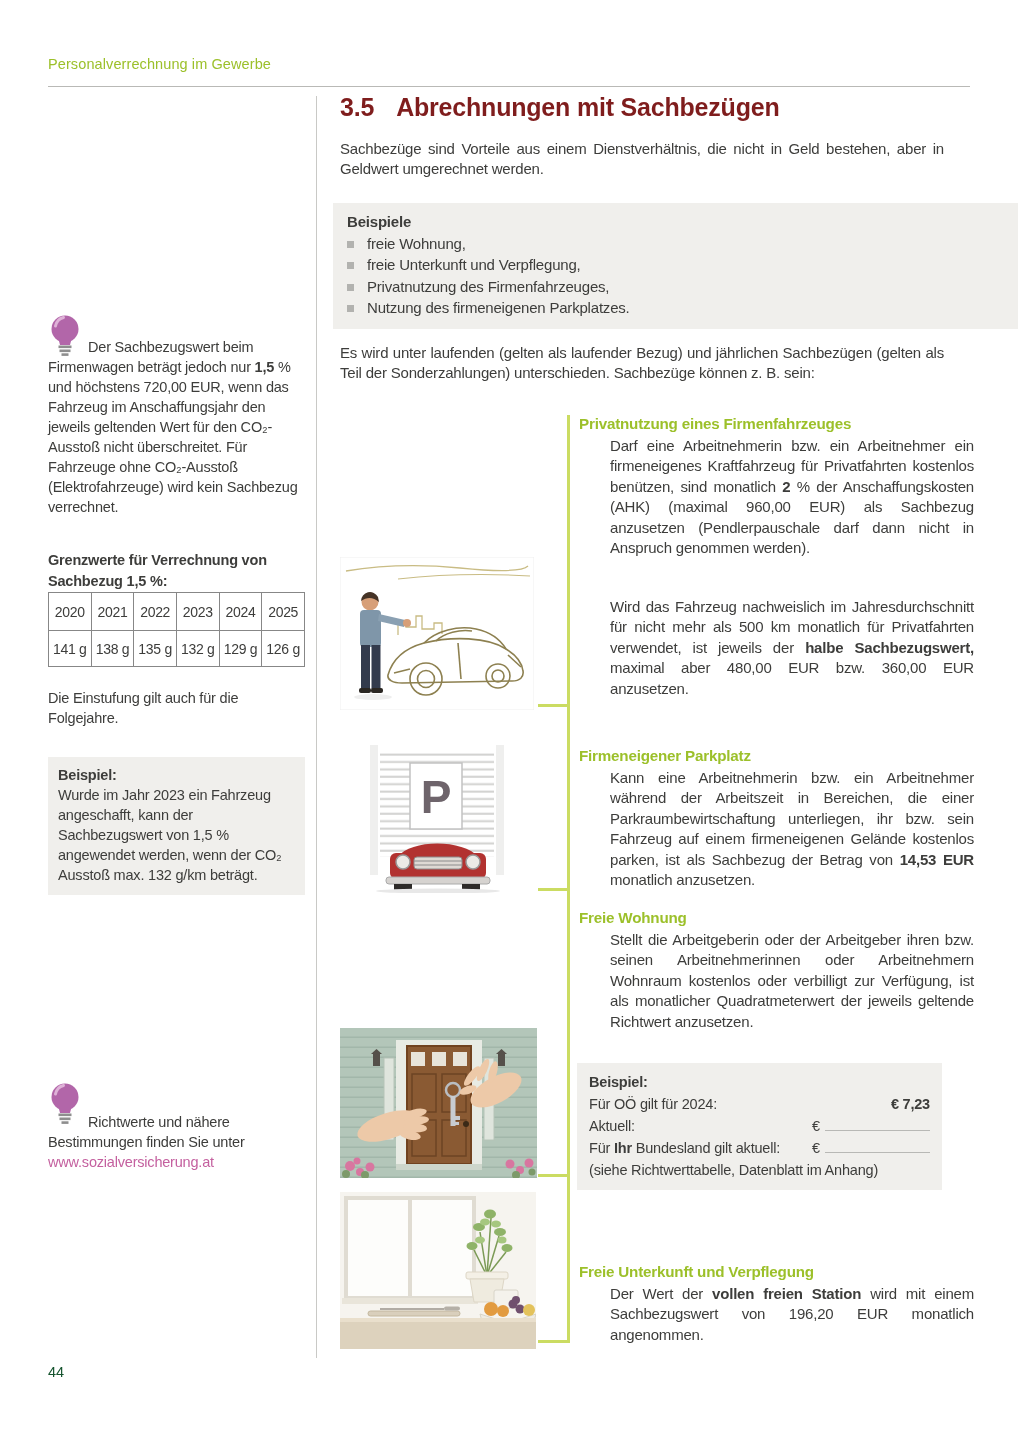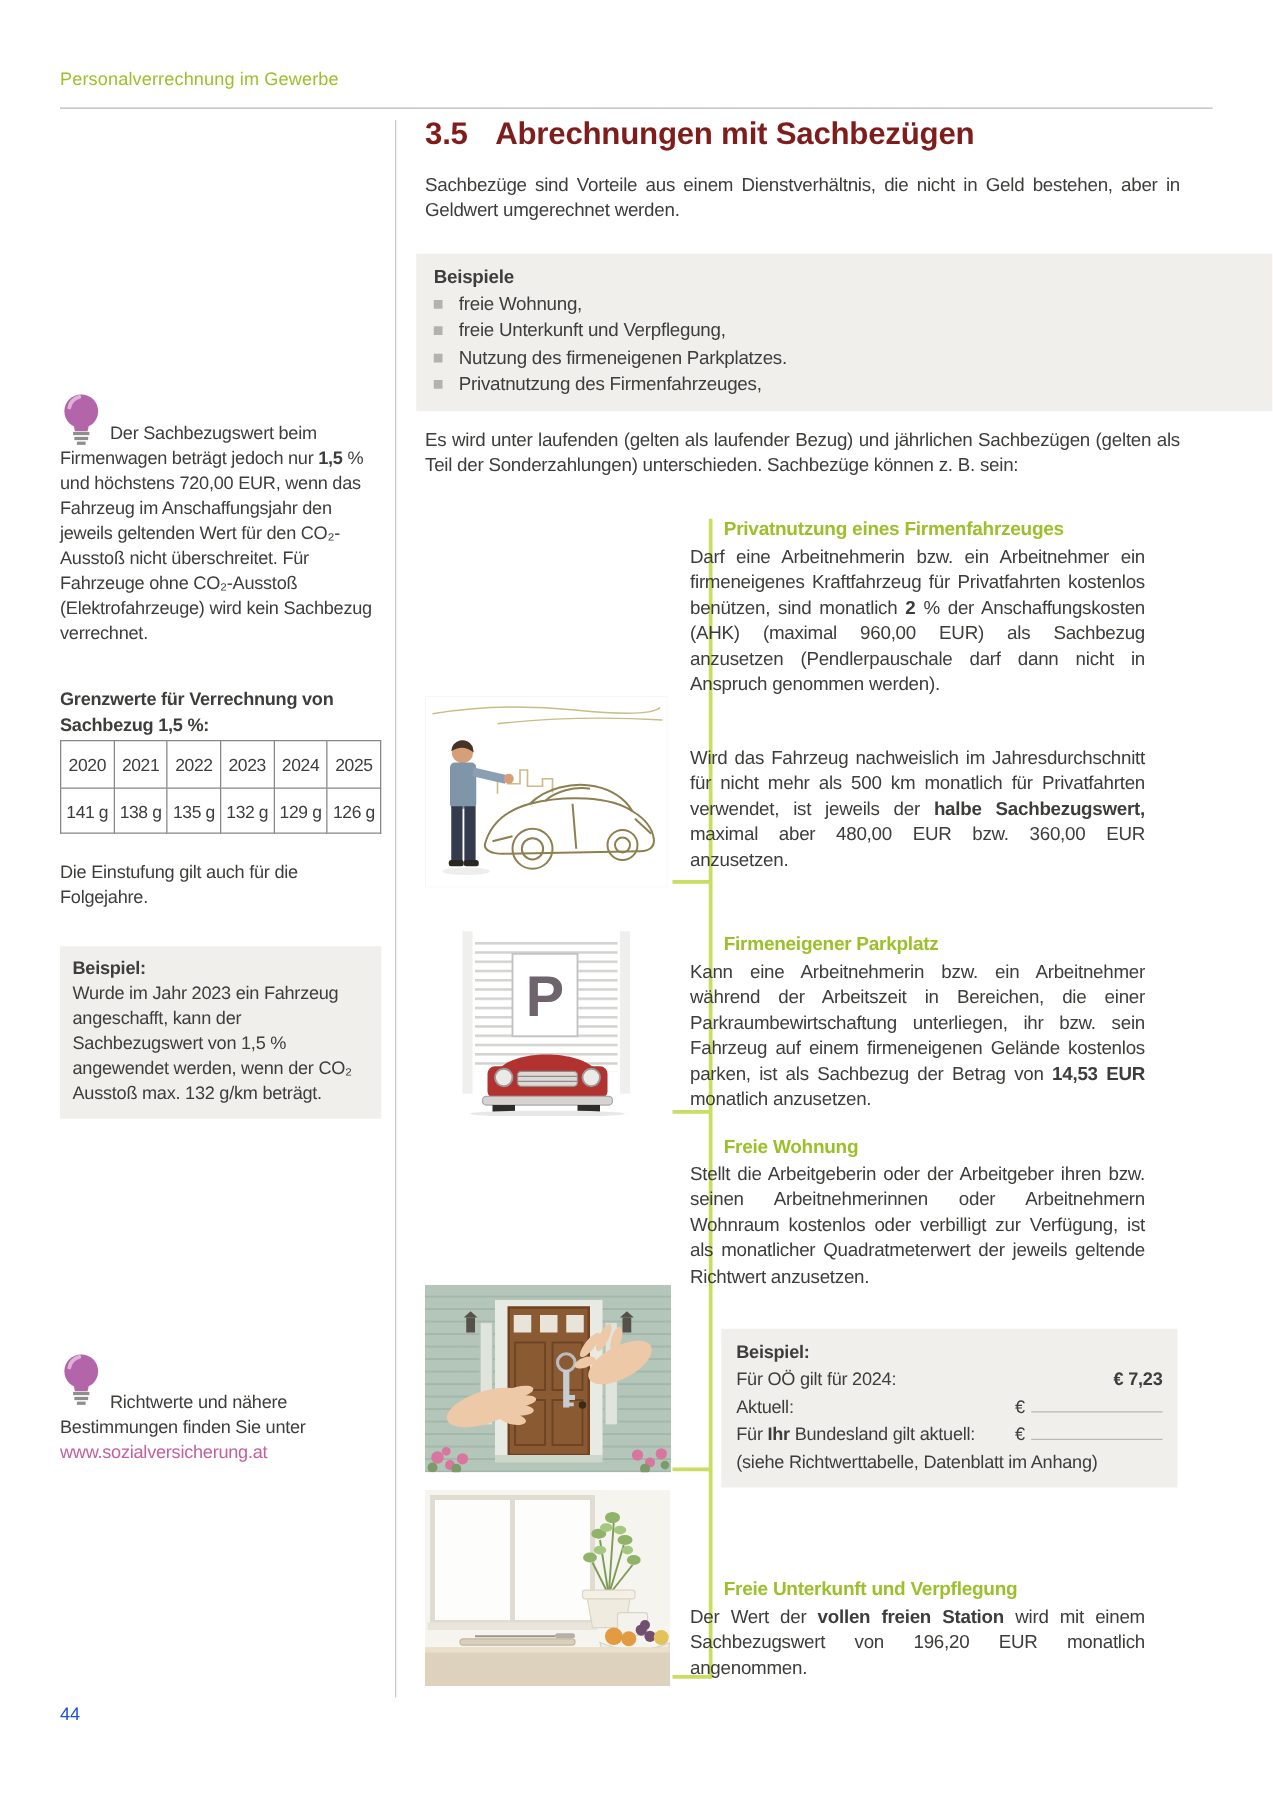--- a/index.html
+++ b/index.html
@@ -8,21 +8,21 @@
   #page{position:relative;width:1018px;height:1440px;background:#fff;overflow:hidden}
   .abs{position:absolute}
   .txt{font-size:15px;line-height:20.4px;letter-spacing:-0.2px}
   .side{font-size:14.5px;line-height:20px;letter-spacing:-0.2px}
   .just{text-align:justify}
   b{font-weight:bold}
 
   .hdr-label{left:48px;top:56px;font-size:14.5px;color:#9cc02a;letter-spacing:0.1px}
   .hdr-rule{left:48px;top:86px;width:922px;height:1px;background:#b9b9b6}
   .col-divider{left:316px;top:96px;width:1px;height:1262px;background:#c9c9c6}
-  .pagenum{left:48px;top:1364px;font-size:14.5px;color:#1d4ed8}
+  .pagenum{left:48px;top:1364px;font-size:14.5px;color:#14532d}
 
   .main-heading{left:340px;top:93px;font-size:25px;font-weight:bold;color:#7f1d1d;letter-spacing:-0.2px}
   .main-heading .h-num{margin-right:22px}
 
   .intro{left:340px;top:139px;width:604px}
   .intro2{left:340px;top:343px;width:604px}
 
   .graybox{background:#f0efec}
   .beispiele{left:333px;top:203px;width:697px;padding:8px 14px 10px 14px;font-size:15px;line-height:21.6px;letter-spacing:-0.2px}
   .bx-title{font-weight:bold}
@@ -42,21 +42,21 @@
   .gtable tr.vals td{height:36px}
   .einstufung{left:48px;top:688px;width:262px}
   .sbeispiel{left:48px;top:757px;width:257px;padding:8px 10px 10px 10px;font-size:14.5px;line-height:20px;letter-spacing:-0.2px}
 
   .green-rule{left:567px;top:415px;width:3px;height:928px;background:#cbdc62}
   .gtick{position:absolute;left:538px;width:30px;height:3px;background:#cbdc62}
   .gtick.t1{top:704px}.gtick.t2{top:888px}.gtick.t3{top:1174px}.gtick.t4{top:1340px}
 
   h3.sec{position:absolute;left:579px;width:364px;font-size:15.2px;font-weight:bold;color:#9cc02a;letter-spacing:-0.2px;line-height:18px}
   .sec-t1{top:415px}.sec-t2{top:747px}.sec-t3{top:909px}.sec-t4{top:1263px}
-  .sec-p{position:absolute;left:552px;width:364px}
+  .sec-p{position:absolute;left:610px;width:364px}
   .sec-p1a{top:436px}.sec-p1b{top:597px}.sec-p2a{top:768px}.sec-p3a{top:930px}.sec-p4a{top:1284px}
 
   .rbeispiel{left:577px;top:1063px;width:365px;padding:8px 12px 9px 12px;font-size:14.5px;line-height:22px;letter-spacing:-0.2px}
   .bx-row{display:flex;align-items:flex-start}
   .bx-row .lbl{flex:1 1 auto;white-space:nowrap}
   .bx-val{flex:0 0 118px;display:flex;align-items:baseline;justify-content:flex-end}
   .bx-val.open{justify-content:flex-start}
   .bx-val .euro{margin-right:5px}
   .blankline{flex:1 1 auto;border-bottom:1px solid #b8b8b5;height:14px}
   .bx-val.total{font-weight:bold}
@@ -88,25 +88,25 @@
       <li>
           <span class="sq"></span>
           <span>freie Wohnung,</span>
         </li>
       <li>
           <span class="sq"></span>
           <span>freie Unterkunft und Verpflegung,</span>
         </li>
       <li>
           <span class="sq"></span>
-          <span>Nutzung des firmeneigenen Parkplatzes.</span>
+          <span>Privatnutzung des Firmenfahrzeuges,</span>
         </li>
       <li>
           <span class="sq"></span>
-          <span>Privatnutzung des Firmenfahrzeuges,</span>
+          <span>Nutzung des firmeneigenen Parkplatzes.</span>
         </li>
     </ul>
   </div>
 
   <p class="abs txt just intro2">Es wird unter laufenden (gelten als laufender Bezug) und jährlichen Sachbezügen (gelten als Teil der Sonderzahlungen) unterschieden. Sachbezüge können z. B. sein:</p>
 
   <svg class="abs bulb1" width="38" height="44" viewBox="0 0 38 44">
     <circle cx="19" cy="15" r="13.5" fill="#b266a9"></circle>
     <path d="M9.5,12 a11,11 0 0 1 8,-8.5" stroke="#dfb3d8" stroke-width="3" fill="none" stroke-linecap="round"></path>
     <path d="M13,27 L25,27 L24,31 L14,31 Z" fill="#b266a9"></path>

